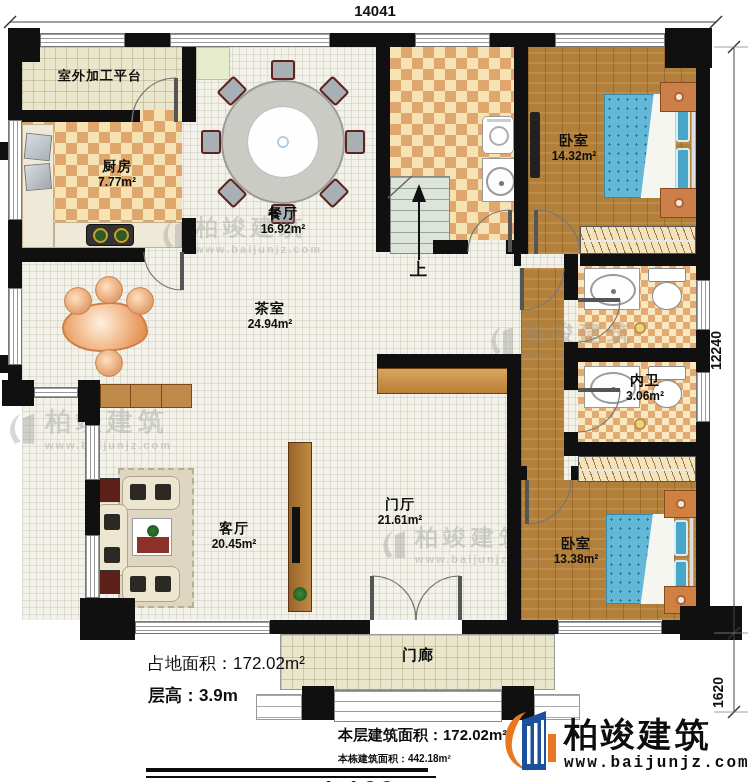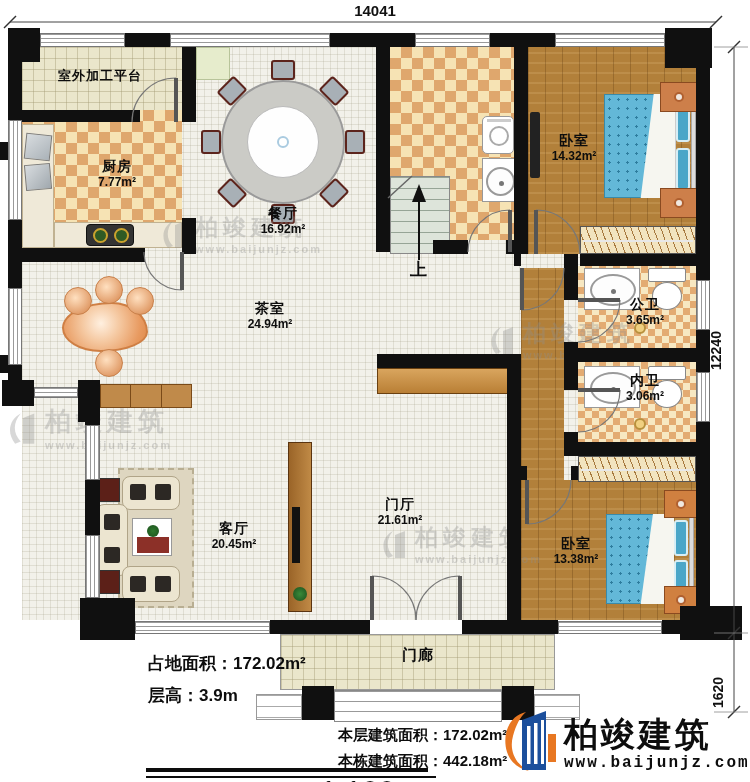--- a/index.html
+++ b/index.html
@@ -359,24 +359,20 @@
     <div class="ar">16.92m²</div>
   </div>
   <div class="room-label" style="left:536px;top:132px;width:76px;">
     <div class="nm">卧室</div>
     <div class="ar">14.32m²</div>
   </div>
   <div class="room-label" style="left:232px;top:300px;width:76px;">
     <div class="nm">茶室</div>
     <div class="ar">24.94m²</div>
   </div>
-  <div class="room-label" style="left:600px;top:296px;width:90px;">
-    <div class="nm">公卫</div>
-    <div class="ar">3.65m²</div>
-  </div>
   <div class="room-label" style="left:600px;top:372px;width:90px;">
     <div class="nm">内卫</div>
     <div class="ar">3.06m²</div>
   </div>
   <div class="room-label" style="left:362px;top:496px;width:76px;">
     <div class="nm">门厅</div>
     <div class="ar">21.61m²</div>
   </div>
   <div class="room-label" style="left:196px;top:520px;width:76px;">
     <div class="nm">客厅</div>
@@ -386,33 +382,33 @@
     <div class="nm">卧室</div>
     <div class="ar">13.38m²</div>
   </div>
   <div class="room-label" style="left:380px;top:646px;width:76px;z-index:36;">
     <div class="nm" style="font-size:15px;">门廊</div>
   </div>
   <div class="room-label" style="left:405px;top:260px;width:28px;">
     <div class="nm" style="font-size:17px;">上</div>
   </div>
 
-  <div class="ft" style="left:148px;top:652px;font-size:17px;font-weight:bold;">
+  <div class="ft" style="left:148px;top:652px;font-size:17px;font-weight:normal;">
     <span>占地面积：</span><span>172.02m²</span>
   </div>
   <div class="ft" style="left:148px;top:684px;font-size:17px;font-weight:bold;">
     <span>层高：</span><span>3.9m</span>
   </div>
   <div class="ft" style="left:146px;top:768px;width:282px;height:4px;background:#0d0d0d;"></div>
   <div class="ft" style="left:146px;top:776px;width:290px;height:2px;background:#0d0d0d;"></div>
   <div class="ft" style="left:320px;top:774px;font-size:30px;">1:100</div>
   <div class="ft" style="left:338px;top:726px;font-size:15px;font-weight:bold;">
     <span>本层建筑面积：</span><span>172.02m²</span>
   </div>
-  <div class="ft" style="left:338px;top:752px;font-size:15px;font-weight:bold;">
+  <div class="ft" style="left:338px;top:752px;font-size:10px;font-weight:bold;">
     <span>本栋建筑面积：</span><span>442.18m²</span>
   </div>
 
   <svg class="ft" style="left:500px;top:706px;" width="58" height="70" viewBox="0 0 58 70">
     <path d="M26,6 C8,10 2,30 7,46 C10,56 19,63 29,65 C15,58 9,44 13,30 C16,19 20,11 26,6 Z" fill="#e87722"></path>
     <polygon points="22,14 46,5 46,64 22,64" fill="#1c4f9c"></polygon>
     <rect x="27" y="20" width="3.5" height="38" fill="#fff"></rect>
     <rect x="34" y="17" width="3.5" height="41" fill="#fff"></rect>
     <rect x="41" y="14" width="3" height="44" fill="#fff"></rect>
     <rect x="48" y="28" width="8" height="28" fill="#e87722"></rect>

